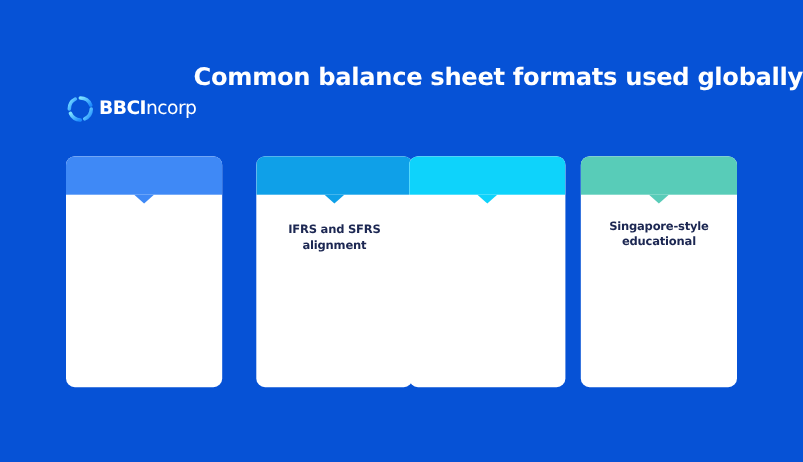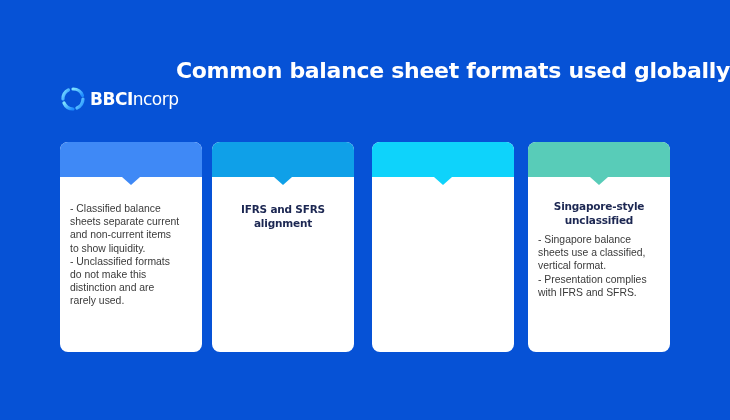--- a/index.html
+++ b/index.html
@@ -73,32 +73,24 @@
   <span class="logo-text"><span class="bold">BBCI</span><span>ncorp</span></span>
 </div>
 
 <h1 class="title">Common balance sheet formats used globally</h1>
 
 <div class="card" style="left:60px">
   <div class="card-head" style="background:#3f89f6;color:#3f89f6">
       <span class="notch"></span>
     </div>
   <div class="card-body" style="padding-top:19px">
-    <div class="card-text">- Classified balance
-sheets separate current
-and non-current items
-to show liquidity.
-- Unclassified formats
-do not make this
-distinction and are
-rarely used.</div>
   </div>
 </div>
 
-<div class="card" style="left:212px">
+<div class="card" style="left:233px">
   <div class="card-head" style="background:#0fa0e8;color:#0fa0e8">
       <span class="notch"></span>
     </div>
   <div class="card-body" style="padding-top:26px">
     <div class="card-title">IFRS and SFRS alignment</div>
   </div>
 </div>
 
 <div class="card" style="left:372px">
   <div class="card-head" style="background:#0ed3fb;color:#0ed3fb">
@@ -106,20 +98,15 @@
     </div>
   <div class="card-body" style="padding-top:17px">
   </div>
 </div>
 
 <div class="card" style="left:528px">
   <div class="card-head" style="background:#58ccb8;color:#58ccb8">
       <span class="notch"></span>
     </div>
   <div class="card-body" style="padding-top:23px">
-    <div class="card-title">Singapore-style unclassified</div>
-    <div class="card-text">- Singapore balance
-sheets use a classified,
-vertical format.
-- Presentation complies
-with IFRS and SFRS.</div>
+    <div class="card-title">Singapore-style educational</div>
   </div>
 </div>
 
 </body></html>

